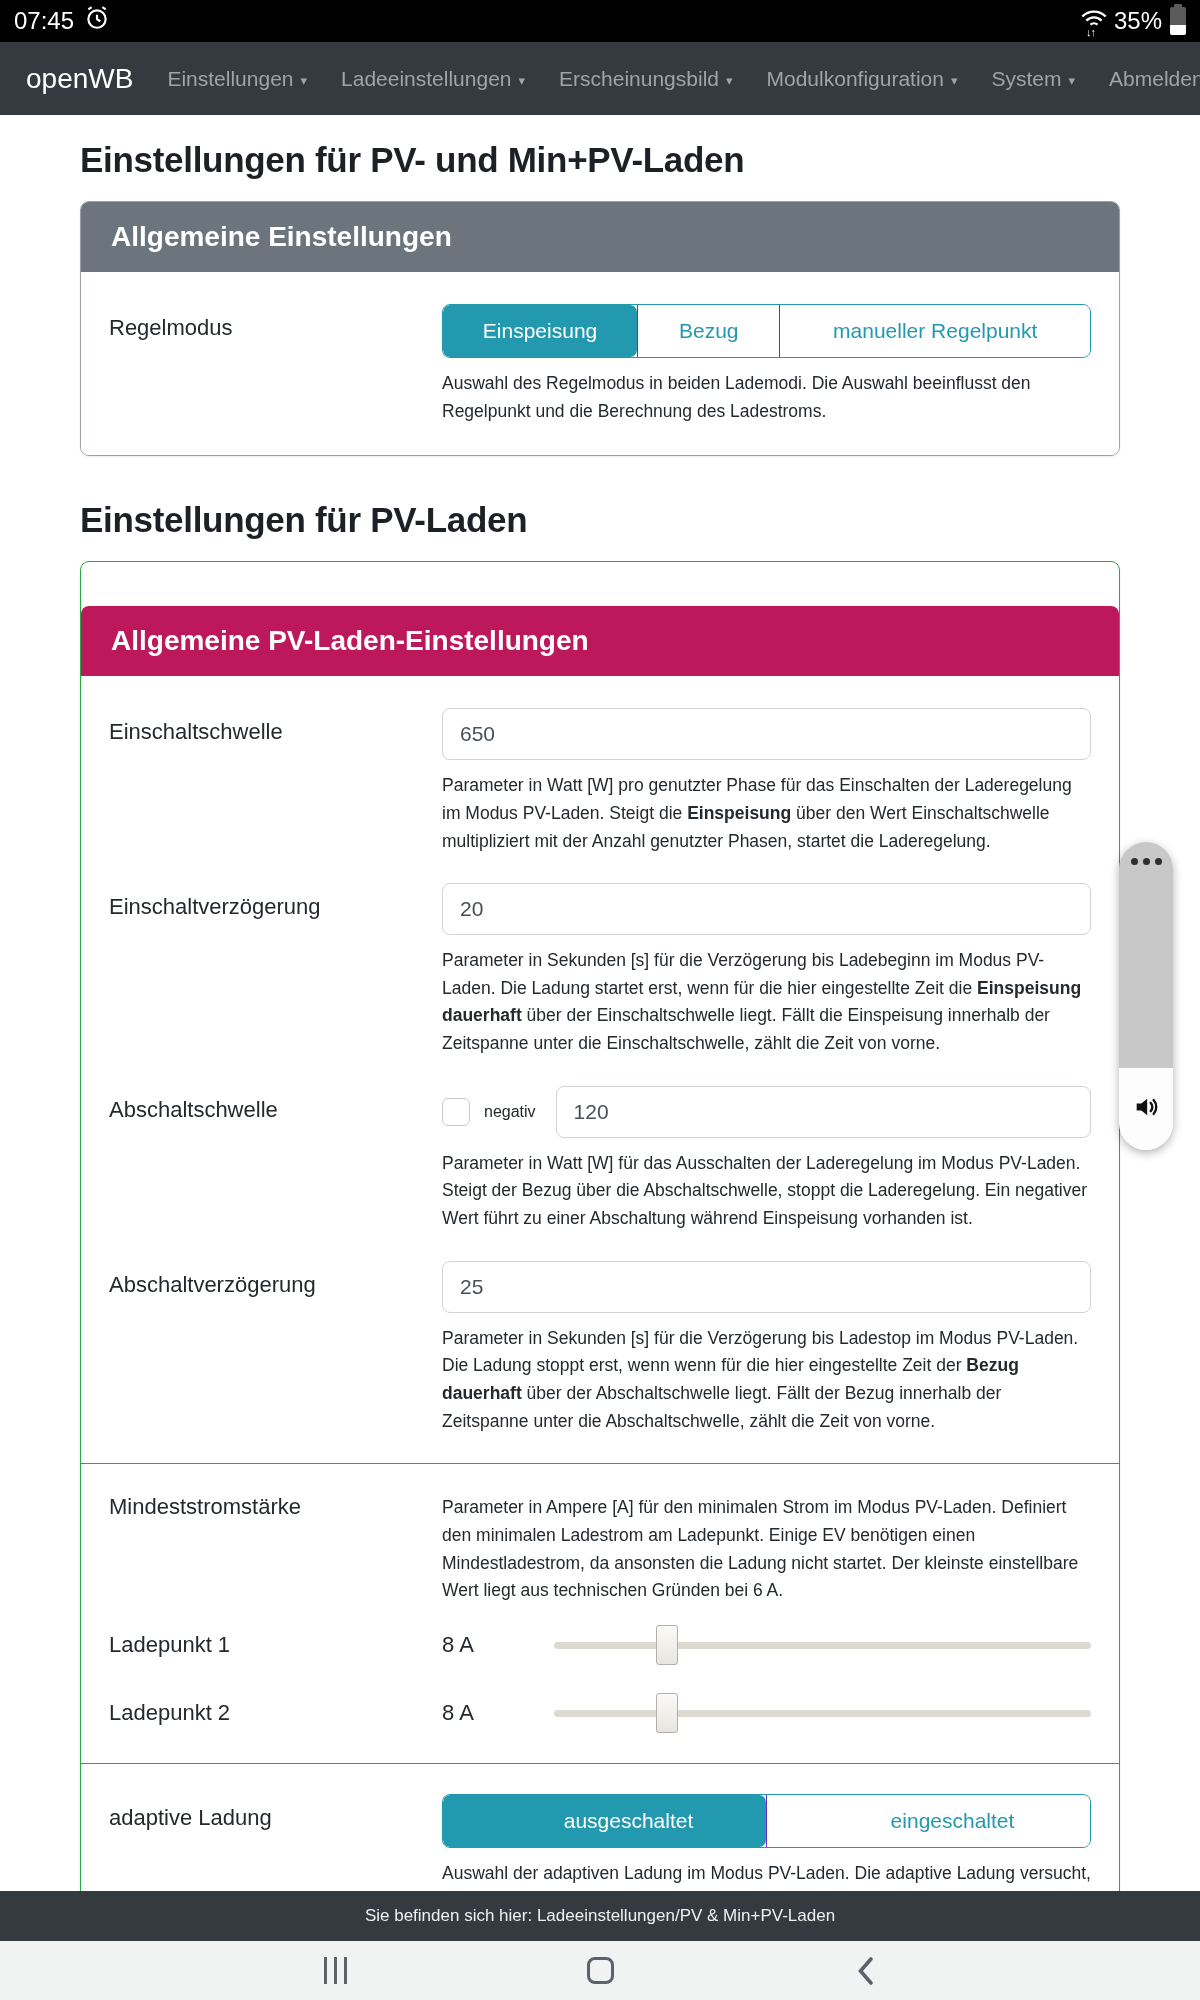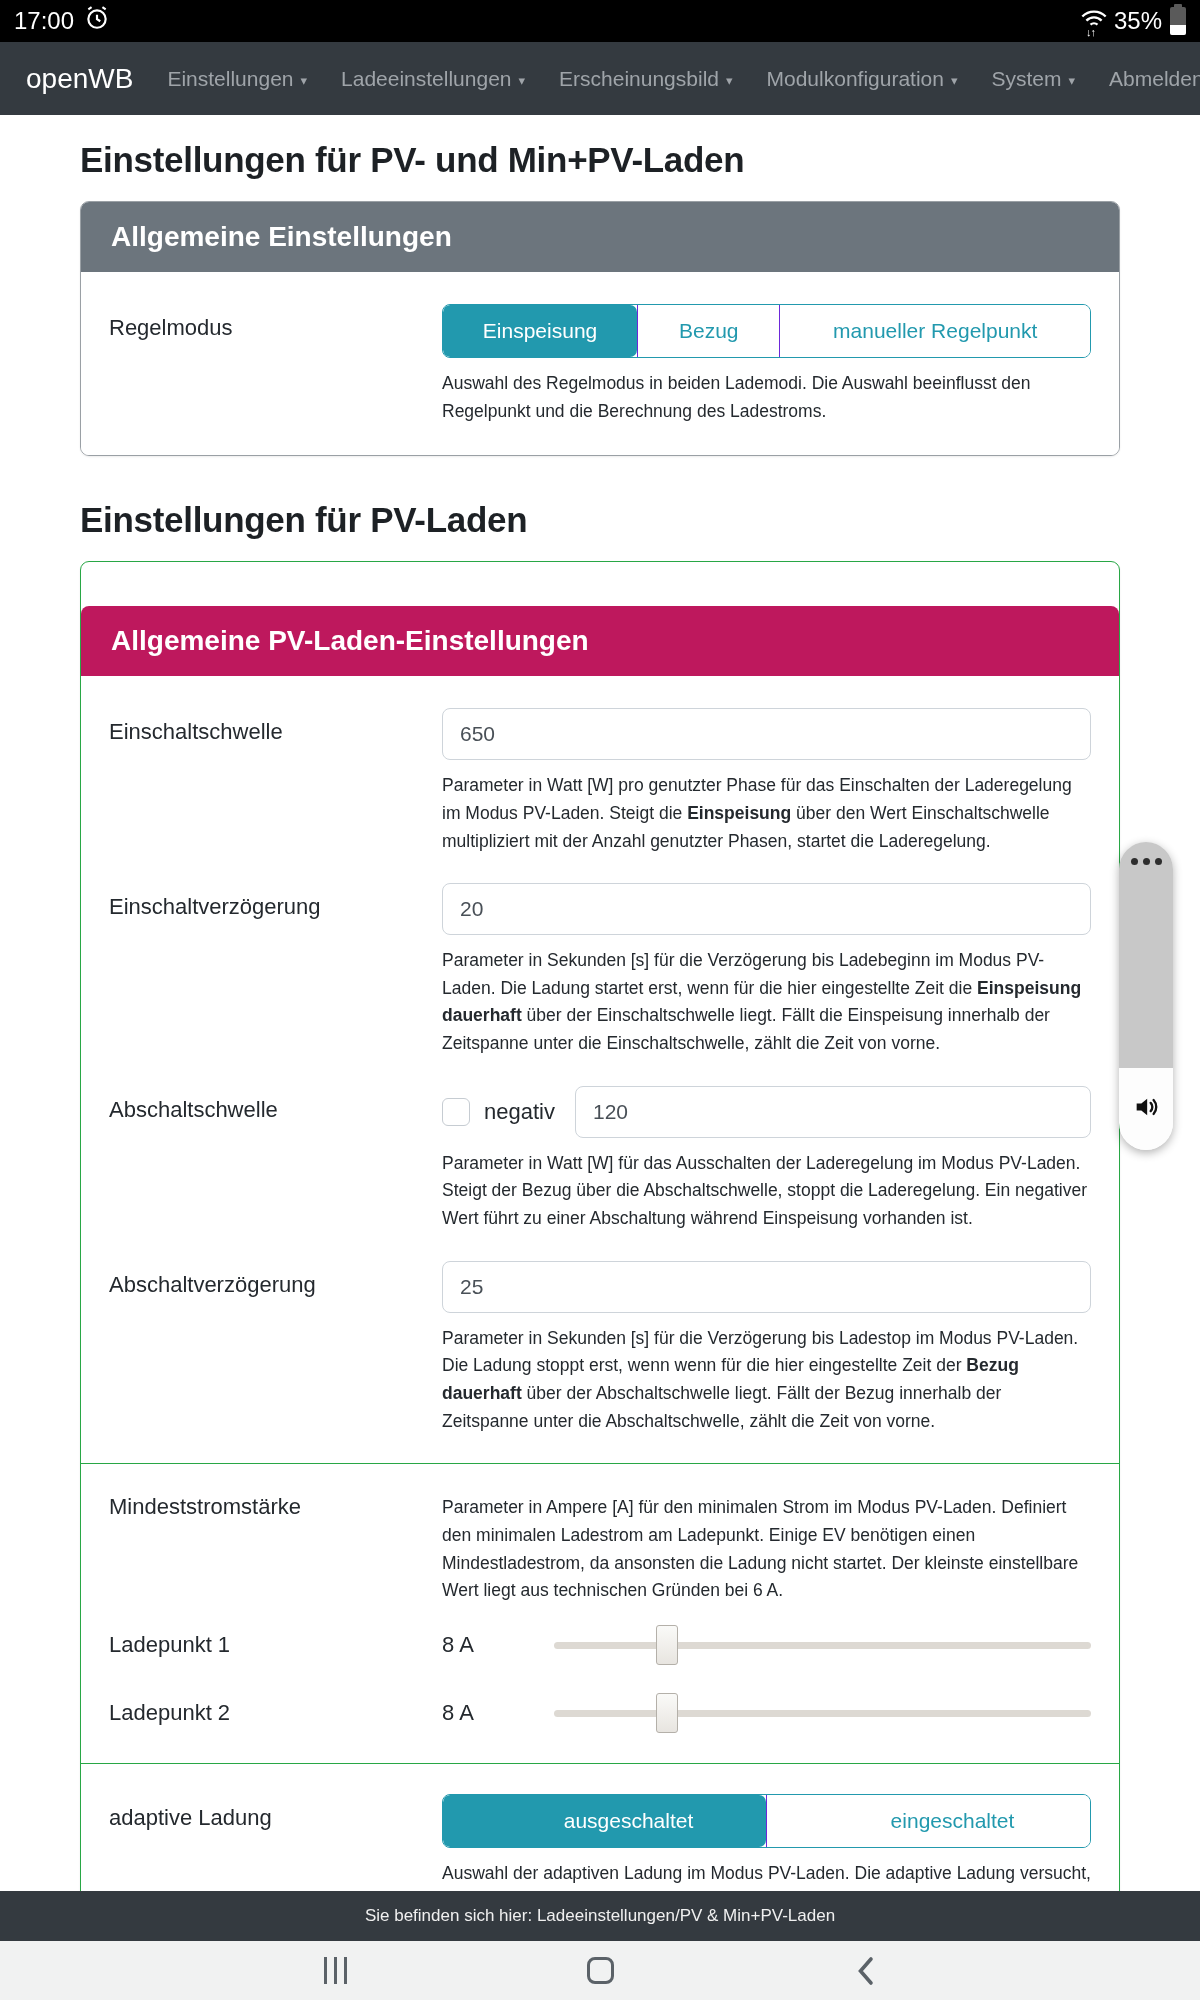--- a/index.html
+++ b/index.html
@@ -57,21 +57,21 @@
   }
   .toggle-btn:first-child { border-left:none; }
   .toggle-btn.active { background:#2299ae; color:#fff; border-radius:7px; }
   .tg3 .toggle-btn:nth-child(1){ flex:0 0 30%; }
   .tg3 .toggle-btn:nth-child(2){ flex:0 0 22%; }
   .tg3 .toggle-btn:nth-child(3){ flex:1; }
   .tg2 .toggle-btn { flex:1;padding-left:48px; }
   
   .check-input-row { display:flex; align-items:center; gap:14px; }
   .checkbox { width:28px; height:28px; border:1px solid #c6ccd2; border-radius:6px; background:#fff; flex:0 0 auto; }
-  .check-label { font-size:22px; color:#24292e; margin-right:6px; }
+  .check-label { font-size:16px; color:#24292e; margin-right:6px; }
   
   .section-divider { border:0; border-top:1px solid #28a745; margin:4px -28px 30px; }
   
   .slider-row { display:grid; grid-template-columns:333px 112px 1fr; align-items:center; margin-bottom:24px; }
   .slider-value { font-size:22px; color:#24292e; }
   .slider { position:relative; height:44px; }
   .slider-track { position:absolute; left:0; right:0; top:19px; height:7px; background:#ddd9d3; border-radius:4px; }
   .slider-handle {
     position:absolute; top:2px; width:22px; height:40px;
     background:linear-gradient(#fafaf8,#e8e5e0); border:1px solid #b4b0a9; border-radius:3px;
@@ -103,21 +103,21 @@
   .pill-dots { display:flex; gap:5px; margin-top:16px; }
   .pill-dots i { width:7px; height:7px; border-radius:50%; background:#2e2e2e; }
   .pill-white { height:82px; background:#fdfdfd; display:flex; align-items:center; justify-content:center; }
   b { font-weight:bold; }
 </style>
 </head>
 <body>
 
 <div class="status-bar">
   <div class="status-left">
-    <span>17:00</span>
+    <span>07:45</span>
     <span>
       <svg width="26" height="26" viewBox="0 0 24 24" fill="none" stroke="#fff" stroke-width="2">
         <circle cx="12" cy="13" r="8"></circle>
         <path d="M12 9v4l3 2"></path>
         <path d="M4 4l3-2M20 4l-3-2"></path>
       </svg>
     </span>
   </div>
   <div class="status-right">
     <span class="wifi-wrap">

